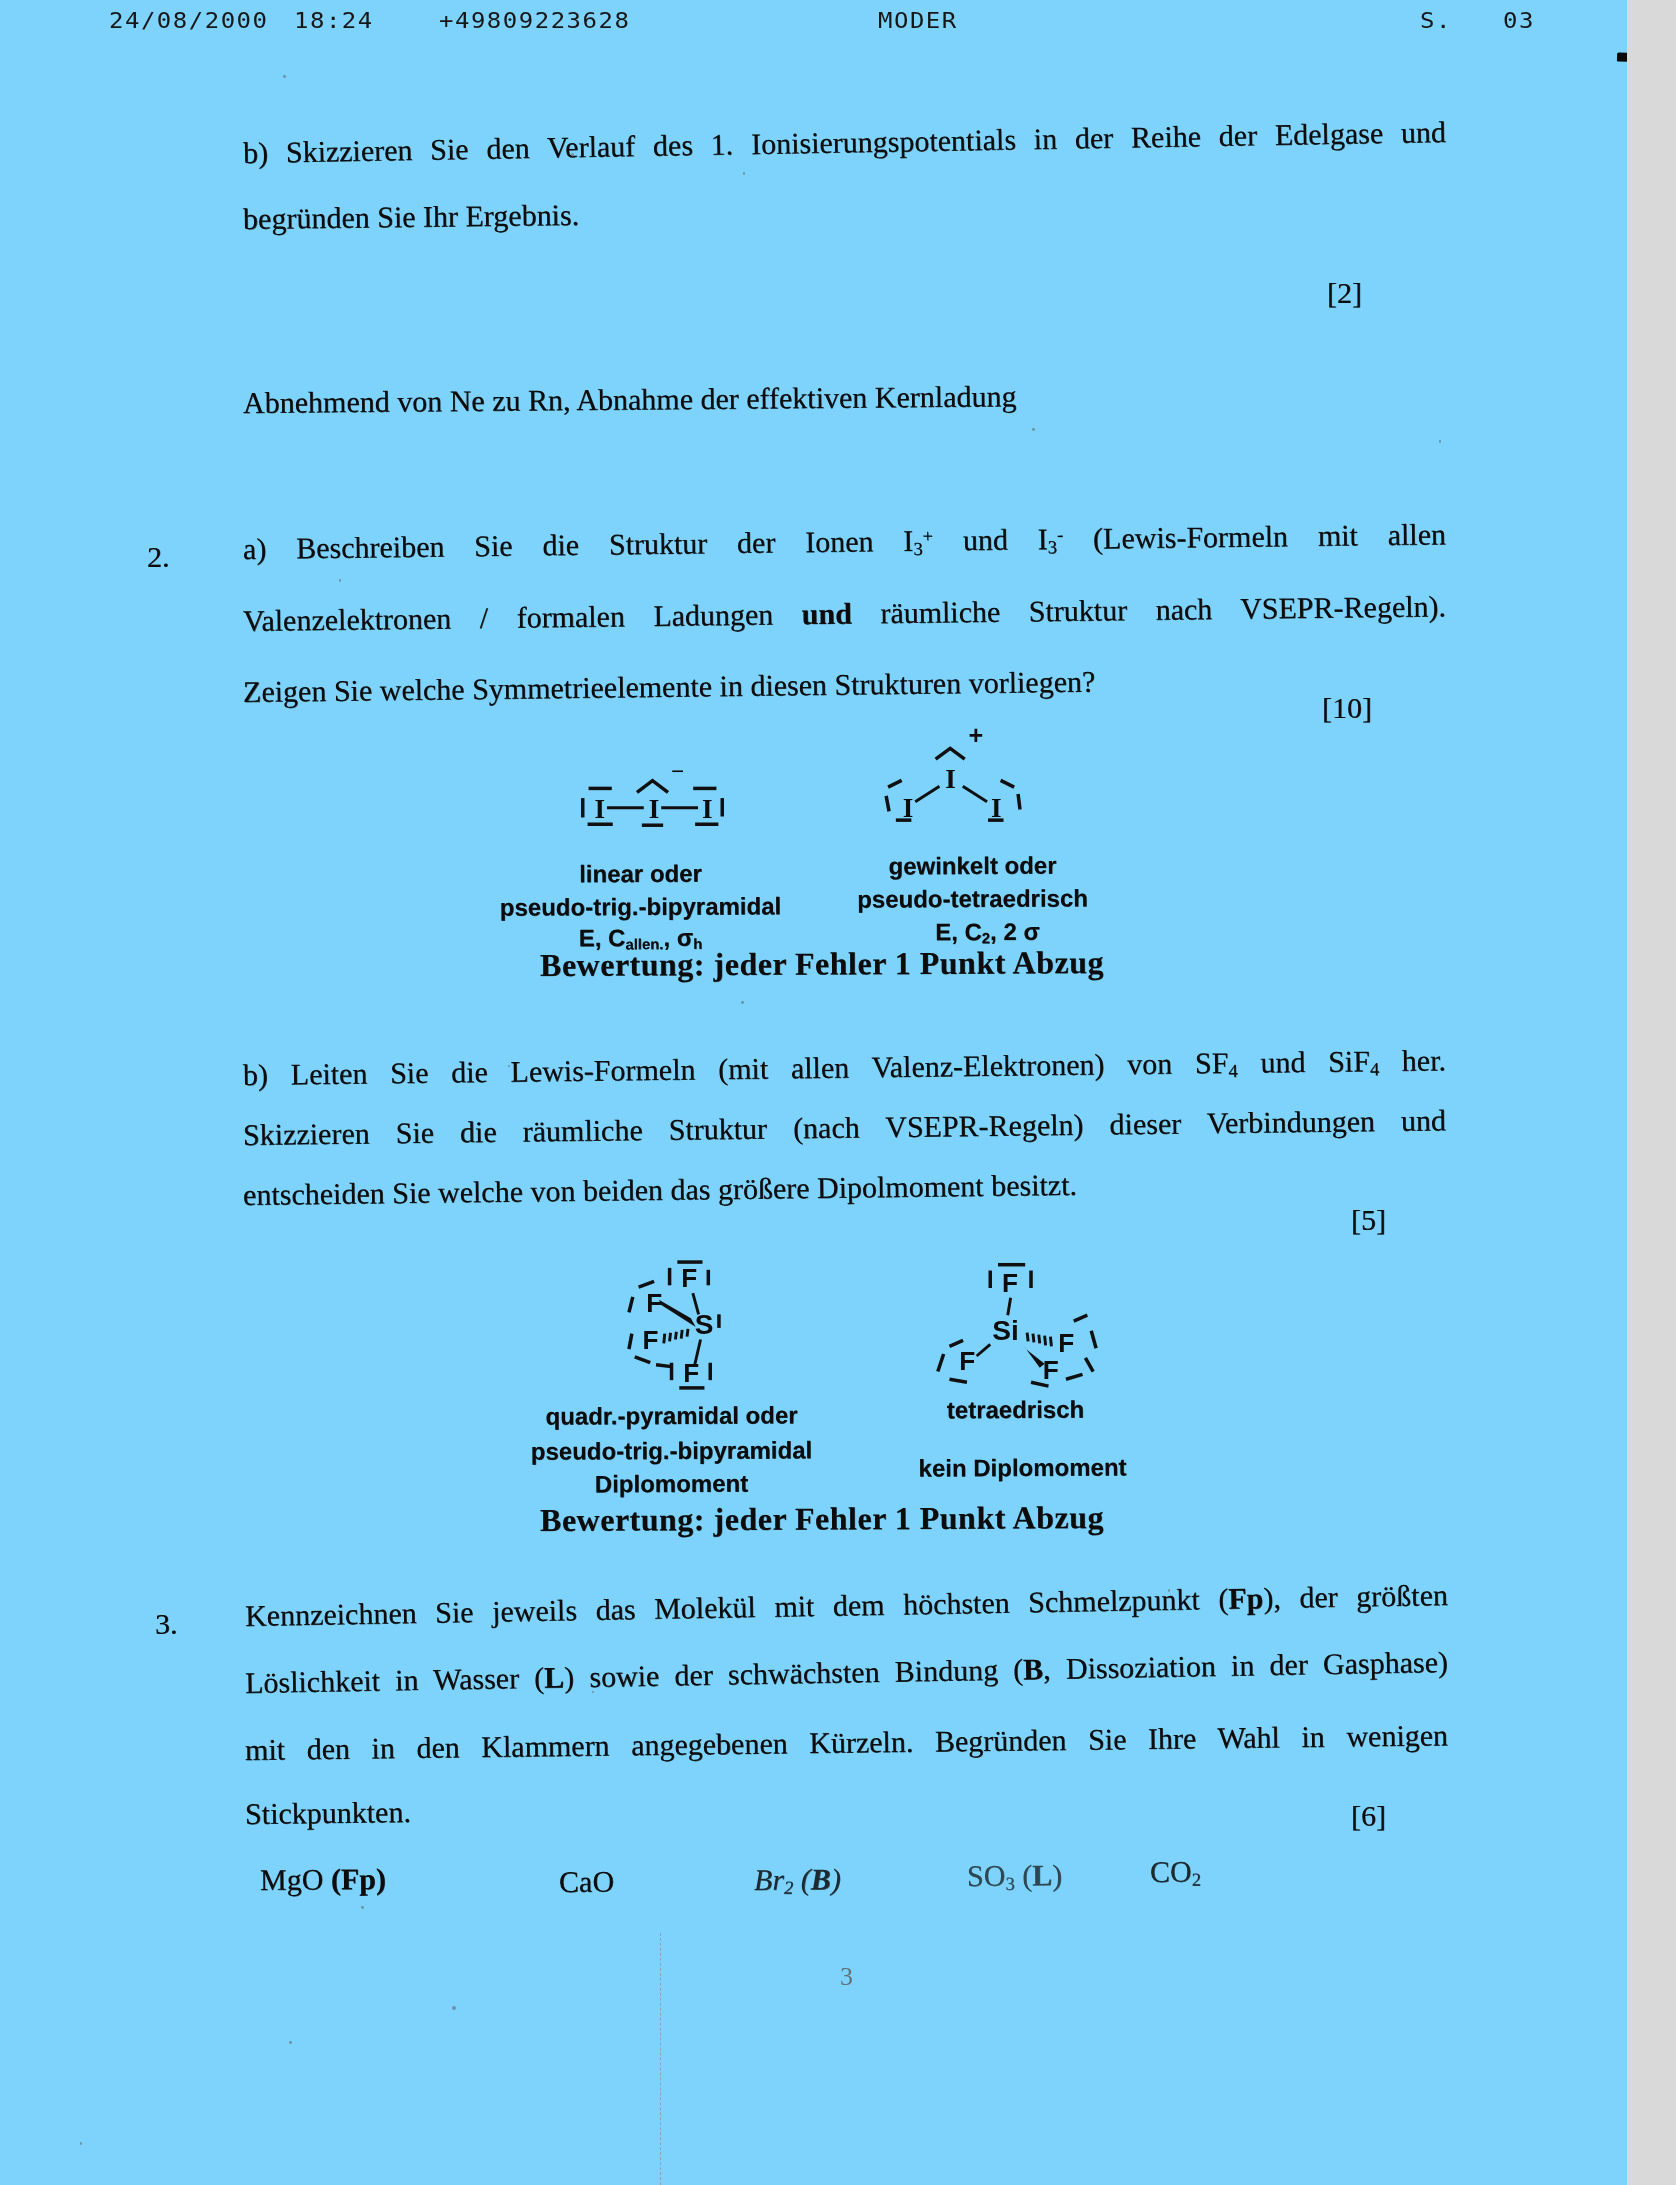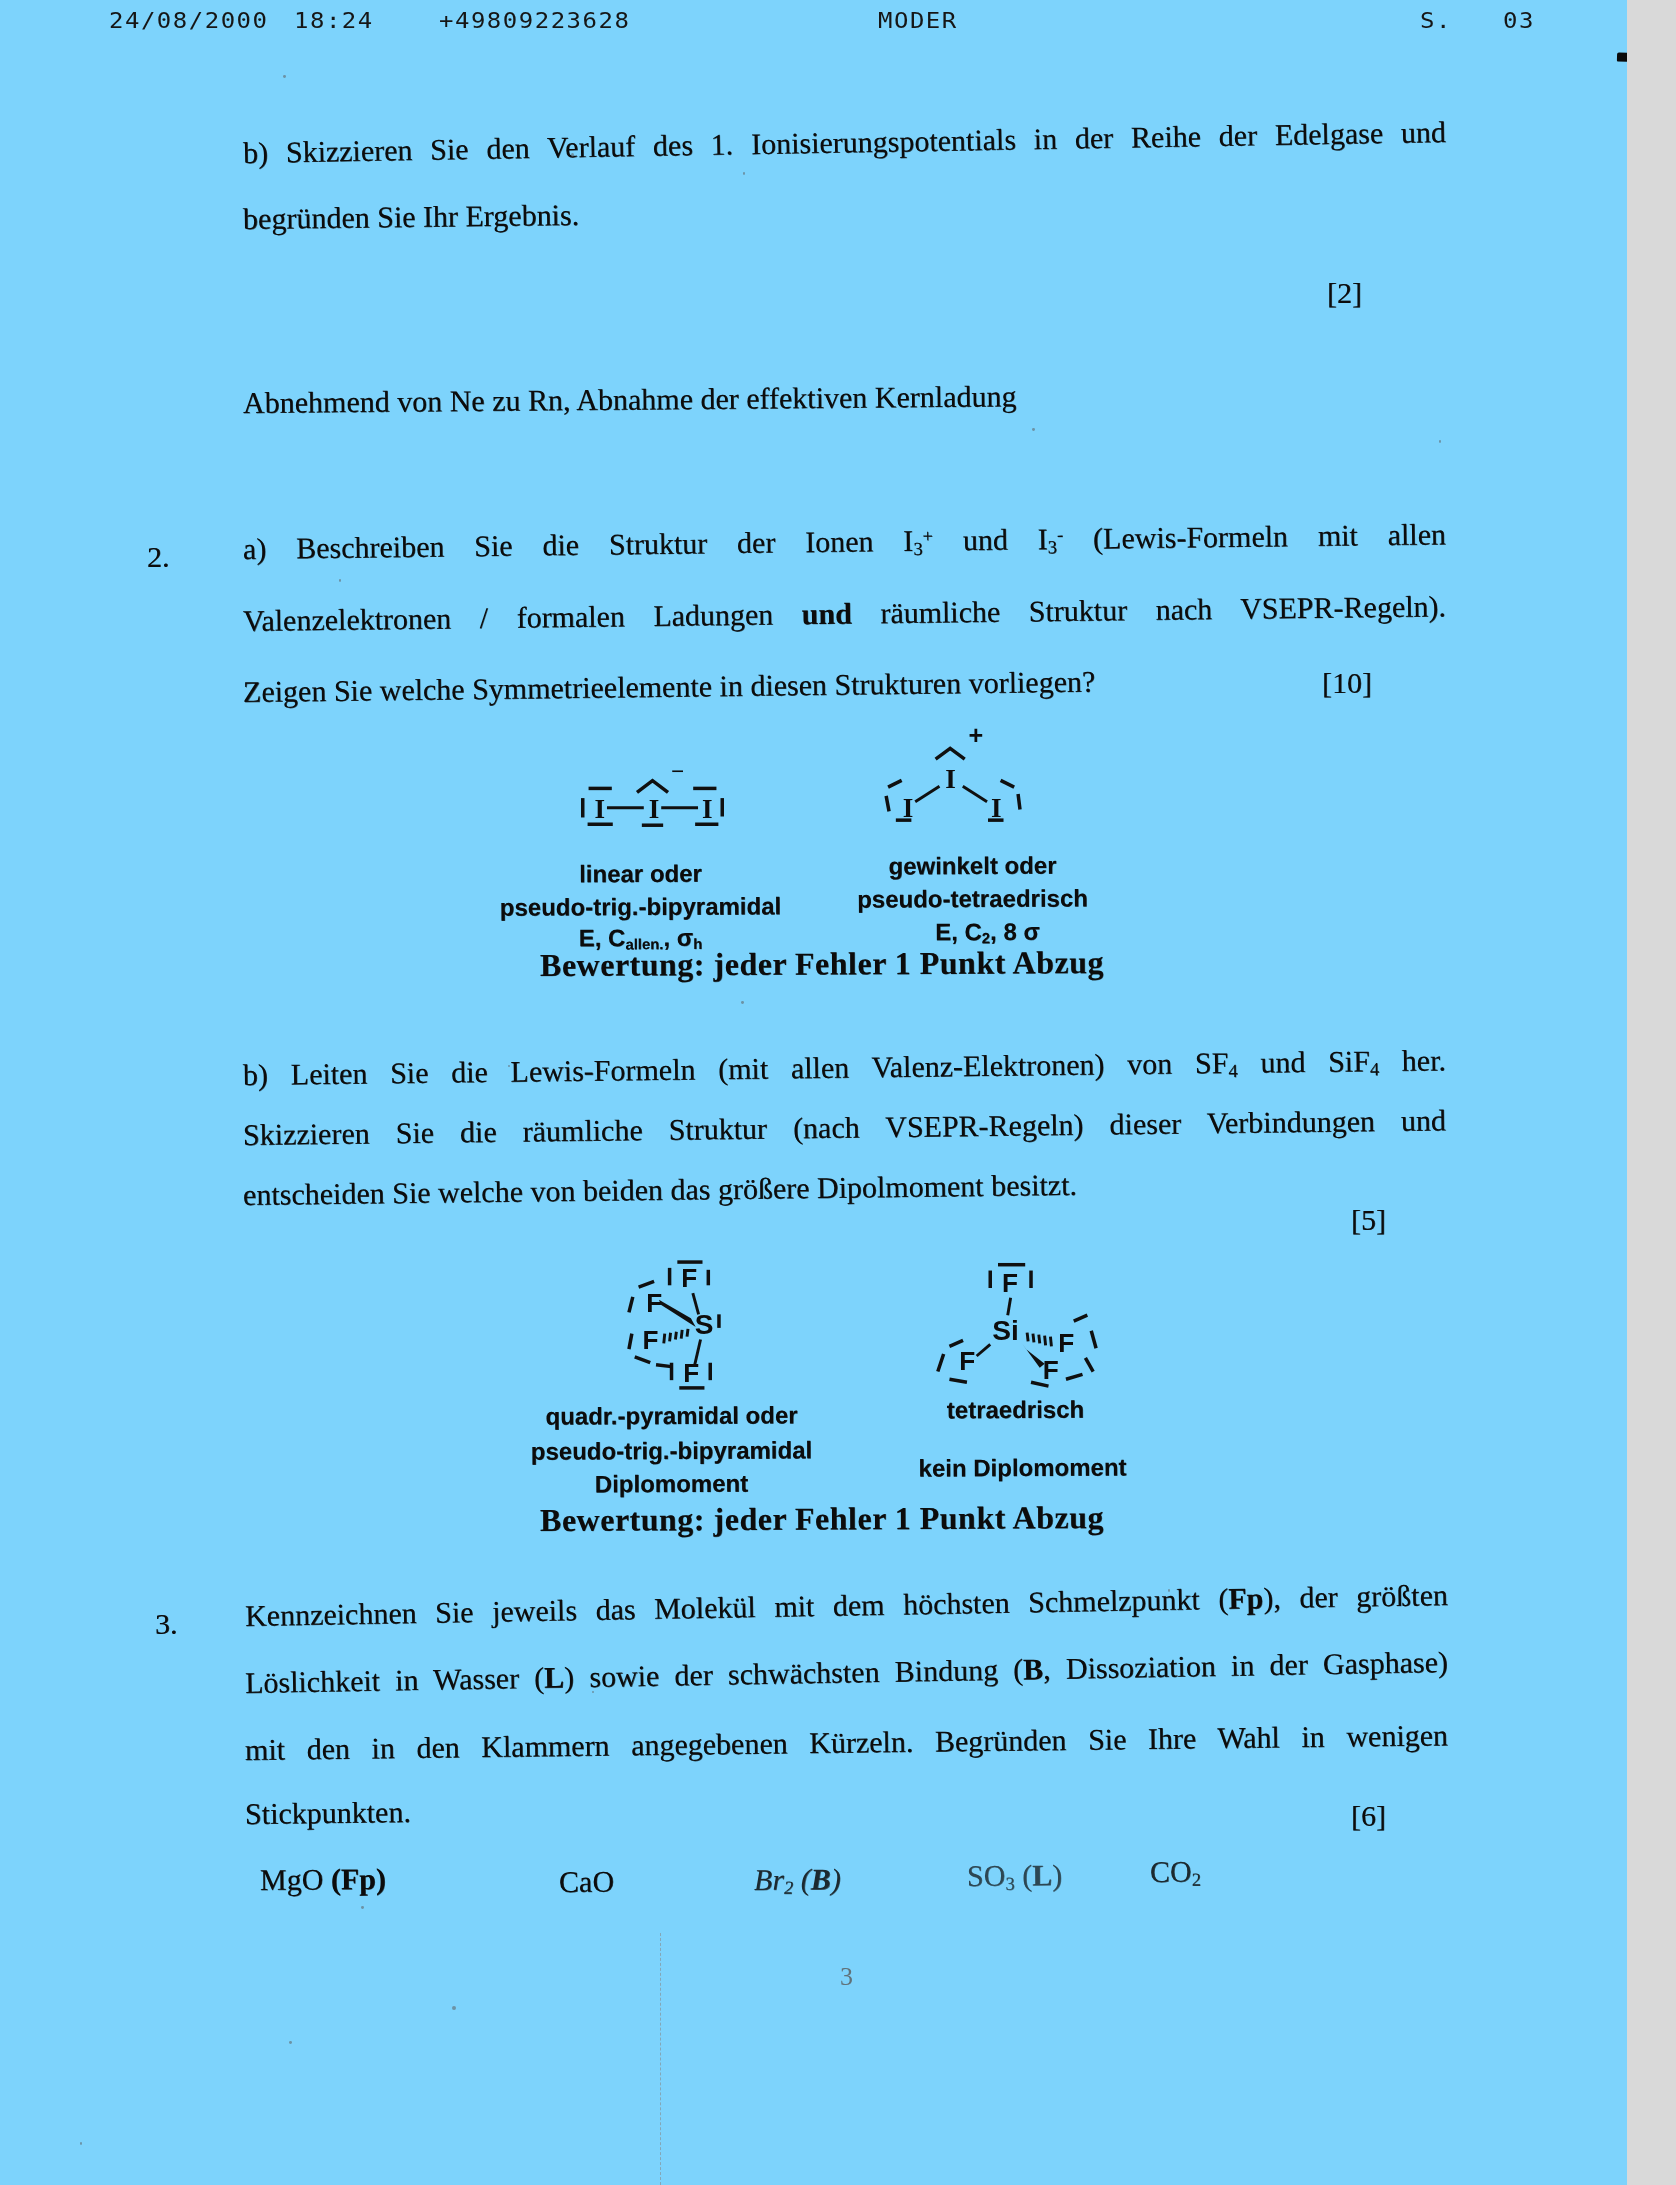--- a/index.html
+++ b/index.html
@@ -49,21 +49,21 @@
 
   <div class="abs body just t1" style="left:243px;top:136px;">b) Skizzieren Sie den Verlauf des 1. Ionisierungspotentials in der Reihe der Edelgase und</div>
   <div class="abs body t07" style="left:243px;top:202px;">begründen Sie Ihr Ergebnis.</div>
   <div class="abs pts" style="left:1327px;top:276px;">[2]</div>
   <div class="abs body t05" style="left:243px;top:386px;">Abnehmend von Ne zu Rn, Abnahme der effektiven Kernladung</div>
 
   <div class="abs secnum" style="left:147px;top:540px;">2.</div>
   <div class="abs body just t07" style="left:243px;top:532px;"><span>a) Beschreiben Sie die Struktur der Ionen I</span><span class="sb">3</span><span class="sp">+</span><span> und I</span><span class="sb">3</span><span class="sp">-</span><span> (Lewis-Formeln mit allen</span></div>
   <div class="abs body just t07" style="left:243px;top:604px;"><span>Valenzelektronen / formalen Ladungen </span><span class="b">und</span><span> räumliche Struktur nach VSEPR-Regeln).</span></div>
   <div class="abs body t07" style="left:243px;top:675px;">Zeigen Sie welche Symmetrieelemente in diesen Strukturen vorliegen?</div>
-  <div class="abs pts" style="left:1322px;top:666px;">[10]</div>
+  <div class="abs pts" style="left:1322px;top:691px;">[10]</div>
 
   <svg class="abs" style="left:575px;top:763px;" width="155" height="76" viewBox="0 0 160 78">
     <g>
       <line class="stroke" x1="33" y1="46" x2="71" y2="46"></line>
       <line class="stroke" x1="89" y1="46" x2="127" y2="46"></line>
     </g>
     <g>
       <line class="lp" x1="8" y1="36" x2="8" y2="56"></line>
       <line class="lp" x1="14" y1="26" x2="38" y2="26"></line>
       <line class="lp" x1="13" y1="63" x2="39" y2="63"></line>
@@ -98,21 +98,21 @@
     <text class="atom-serif" x="109" y="92" font-size="28">I</text>
     <text class="atom-sans" x="86" y="16" font-size="26">+</text>
   </svg>
 
   <div class="abs cap t03" style="left:456px;top:858px;">linear oder</div>
   <div class="abs cap t03" style="left:456px;top:891px;">pseudo-trig.-bipyramidal</div>
   <div class="abs cap t03" style="left:456px;top:922px;"><span>E, C</span><span class="sb">allen.</span><span>, σ</span><span class="sb">h</span></div>
 
   <div class="abs cap t03" style="left:788px;top:850px;">gewinkelt oder</div>
   <div class="abs cap t03" style="left:788px;top:883px;">pseudo-tetraedrisch</div>
-  <div class="abs cap t03" style="left:803px;top:916px;"><span>E, C</span><span class="sb">2</span><span>, 8 σ</span></div>
+  <div class="abs cap t03" style="left:803px;top:916px;"><span>E, C</span><span class="sb">2</span><span>, 2 σ</span></div>
 
   <div class="abs bew t03" style="left:540px;top:947px;">Bewertung: jeder Fehler 1 Punkt Abzug</div>
 
   <div class="abs body just t07" style="left:243px;top:1058px;"><span>b) Leiten Sie die Lewis-Formeln (mit allen Valenz-Elektronen) von SF</span><span class="sb">4</span><span> und SiF</span><span class="sb">4</span><span> her.</span></div>
   <div class="abs body just t07" style="left:243px;top:1118px;">Skizzieren Sie die räumliche Struktur (nach VSEPR-Regeln) dieser Verbindungen und</div>
   <div class="abs body t07" style="left:243px;top:1178px;">entscheiden Sie welche von beiden das größere Dipolmoment besitzt.</div>
   <div class="abs pts" style="left:1351px;top:1203px;">[5]</div>
 
   <svg class="abs" style="left:627px;top:1254px;" width="121" height="141" viewBox="0 0 125 145">
     <g>

